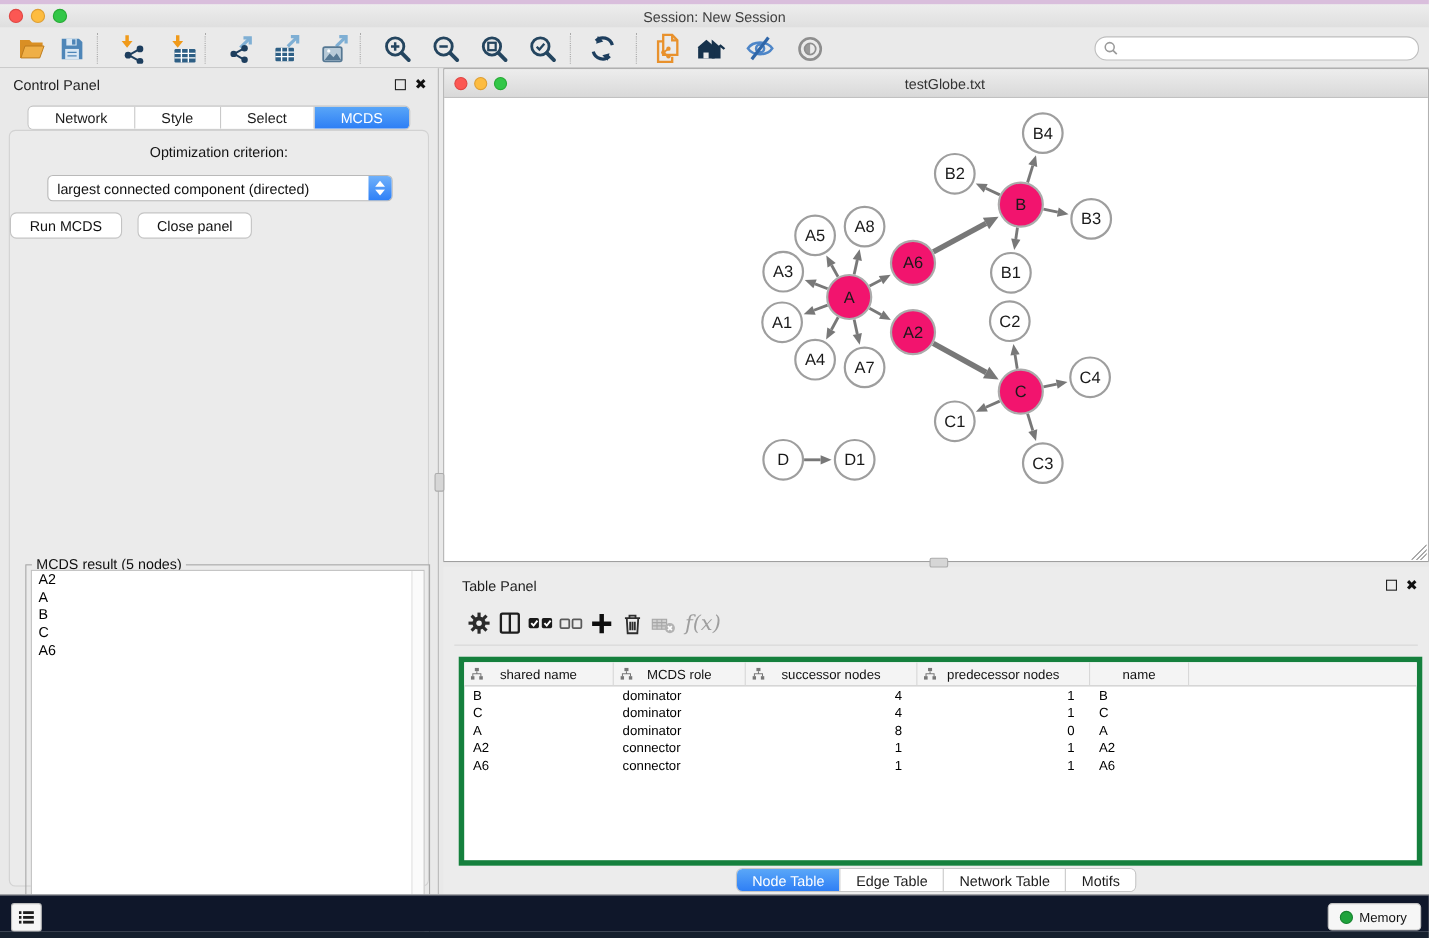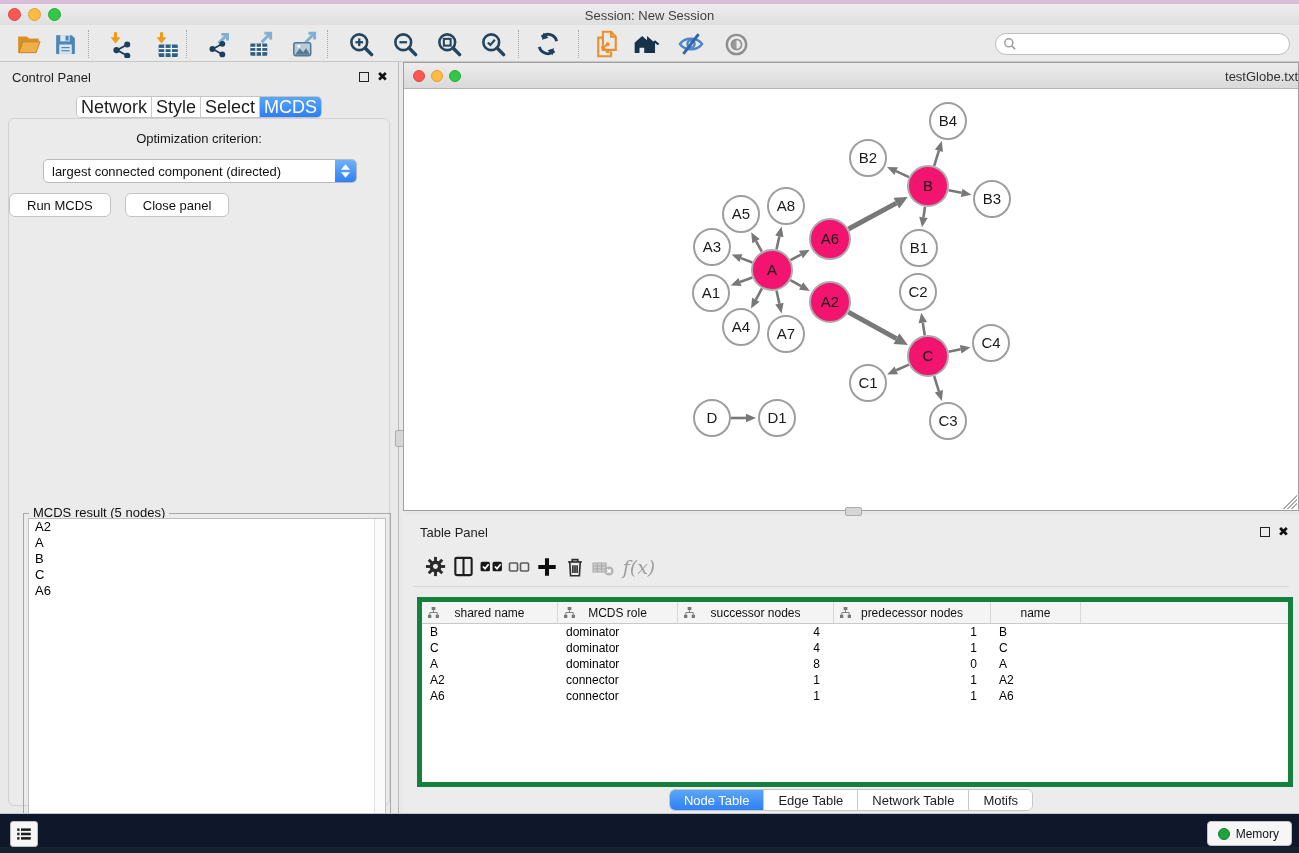--- a/index.html
+++ b/index.html
@@ -36,21 +36,21 @@
                    background:#E9E9E9; border-right:1px solid #B9B9B9; }
   .panel-head { position:absolute; left:0; top:0; width:100%; height:30px; }
   .panel-title { position:absolute; left:12px; top:8px; font-size:13px; color:#1e1e1e; }
   .float-ico { position:absolute; top:10px; width:10px; height:10px;
                border:1.6px solid #222; background:transparent; }
   .close-ico { position:absolute; top:8px; font-size:13px; font-weight:bold; color:#111; line-height:14px; }
 
   .cp-tabs { position:absolute; left:0; top:34px; width:100%; display:flex; justify-content:center; }
   .cp-tabgroup { display:flex; border:1px solid #C4C4C4; border-radius:5px; overflow:hidden;
                  background:#fff; height:22px; }
-  .cp-tab { padding:0 4px; font-size:18px; color:#1c1c1c; display:flex; align-items:center;
+  .cp-tab { padding:0 24px; font-size:13px; color:#1c1c1c; display:flex; align-items:center;
             border-left:1px solid #C9C9C9; background:#fff; cursor:default; }
   .cp-tab:first-child { border-left:none; }
   .cp-tab.active { background:linear-gradient(#59A6F8,#2D7EF5); color:#fff; }
 
   .cp-content { position:absolute; left:8px; top:56px; width:382px; height:688px;
                 background:#EBEBEB; border:1px solid #D2D2D2; border-radius:6px; }
   .opt-label { position:absolute; left:0; right:0; top:12px; text-align:center;
                font-size:13px; color:#141414; }
   .dropdown { position:absolute; left:34px; top:40px; width:314px; height:24px; background:#fff;
               border:1px solid #B9B9B9; border-radius:5px; display:flex; align-items:center; }
@@ -70,21 +70,21 @@
                border:1px solid #BFBFBF; font-size:13px; color:#000; overflow:hidden; }
   .mcds-list .itm { padding:0 0 0 6px; line-height:16px; }
   .mcds-scroll { position:absolute; right:0; top:0; bottom:0; width:11px; background:#FBFBFB;
                  border-left:1px solid #E2E2E2; }
 
   
   .net-window { position:absolute; left:403px; top:62px; width:896px; height:449px;
                 border:1px solid #9F9F9F; background:#fff; }
   .net-titlebar { position:absolute; left:0; top:0; width:100%; height:26px;
                   background:linear-gradient(#EDEDED,#D9D9D9); border-bottom:1px solid #B3B3B3; }
-  .net-title { position:absolute; left:16px; right:0; top:6px; text-align:right; font-size:13px; color:#333; }
+  .net-title { position:absolute; left:16px; right:0; top:6px; text-align:center; font-size:13px; color:#333; }
   .net-lights { position:absolute; left:9px; top:7px; display:flex; gap:6px; }
   .net-lights .light { width:12px; height:12px; }
   .net-canvas { position:absolute; left:0; top:26px; right:0; bottom:0; background:#fff; overflow:hidden; }
   .resize-grip { position:absolute; right:1px; bottom:1px; width:14px; height:14px;
     background:
       linear-gradient(135deg, transparent 48%, #AAA 48%, #AAA 54%, transparent 54%),
       linear-gradient(135deg, transparent 63%, #AAA 63%, #AAA 69%, transparent 69%),
       linear-gradient(135deg, transparent 78%, #AAA 78%, #AAA 84%, transparent 84%); }
   .vgrip { position:absolute; left:395px; top:430px; width:9px; height:17px;
            background:#D6D6D6; border:1px solid #ABABAB; border-radius:2px; z-index:5; }

